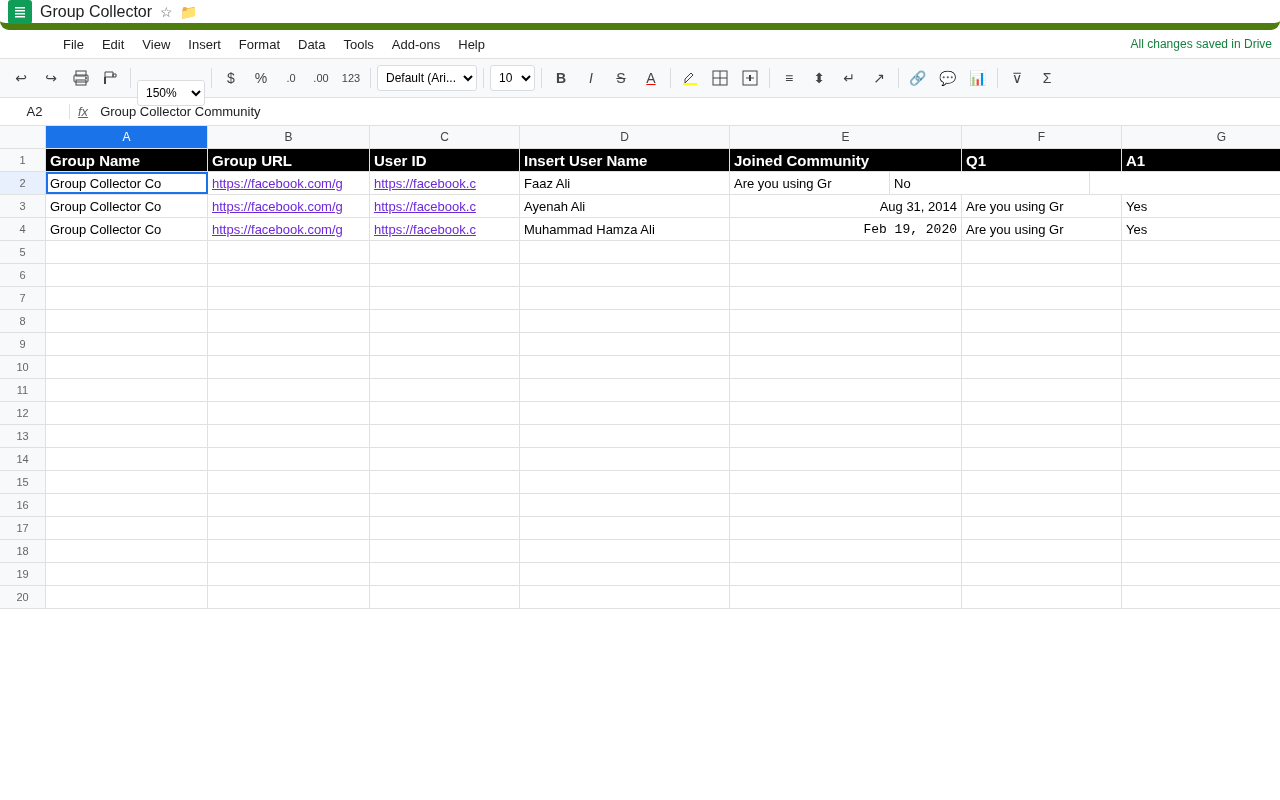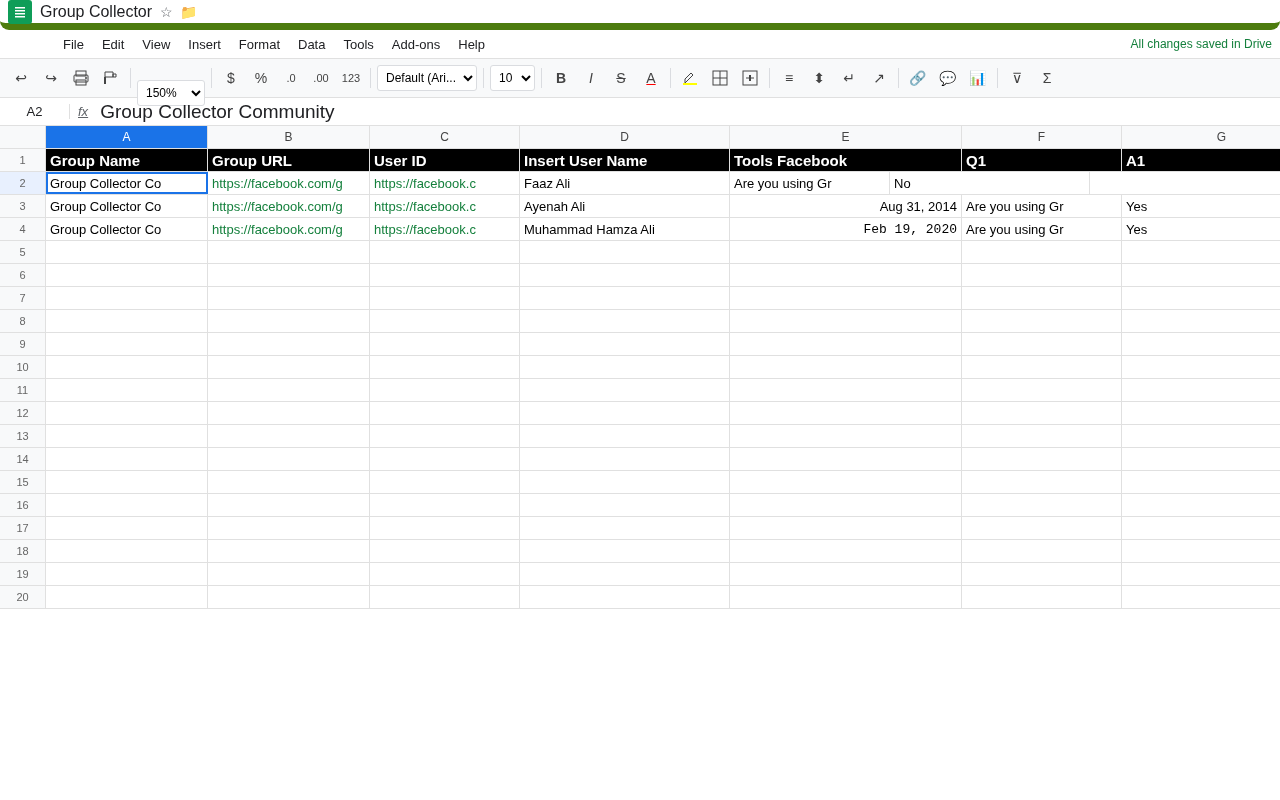--- a/index.html
+++ b/index.html
@@ -107,21 +107,21 @@
     }
     #fx-label {
       padding: 0 8px;
       font-size: 13px;
       color: #5f6368;
       font-style: italic;
       text-decoration: underline;
     }
     #formula-content {
       flex: 1;
-      font-size: 19px;
+      font-size: 13px;
       color: #202124;
       padding: 0 4px;
     }
 
     
     #spreadsheet {
       display: flex;
       flex-direction: column;
       flex: 1;
       overflow: hidden;
@@ -182,21 +182,21 @@
       white-space: nowrap;
       cursor: cell;
     }
     .cell.selected { outline: 2px solid #1a73e8; outline-offset: -2px; }
     .cell.header-cell {
       background: #000;
       color: #fff;
       font-weight: bold;
       font-size: 15px;
     }
-    .cell-link { color: #15803d; }
+    .cell-link { color: #6d28d9; text-decoration: underline; }
 
     
     .col-a { width: 162px; min-width: 162px; }
     .col-b { width: 162px; min-width: 162px; }
     .col-c { width: 150px; min-width: 150px; }
     .col-d { width: 210px; min-width: 210px; }
     .col-e { width: 232px; min-width: 232px; }
     .col-f { width: 160px; min-width: 160px; }
     .col-g { width: 200px; min-width: 200px; }
   </style>
@@ -325,21 +325,21 @@
     <div class="col-header col-f">F</div>
     <div class="col-header col-g">G</div>
   </div>
 
   <div class="grid-row">
     <div class="row-num">1</div>
     <div class="cell col-a header-cell">Group Name</div>
     <div class="cell col-b header-cell">Group URL</div>
     <div class="cell col-c header-cell">User ID</div>
     <div class="cell col-d header-cell">Insert User Name</div>
-    <div class="cell col-e header-cell">Tools Facebook</div>
+    <div class="cell col-e header-cell">Joined Community</div>
     <div class="cell col-f header-cell">Q1</div>
     <div class="cell col-g header-cell">A1</div>
   </div>
 
   <div class="grid-row">
     <div class="row-num" style="background:#e8f0fe;">2</div>
     <div class="cell col-a selected">Group Collector Co</div>
     <div class="cell col-b">
         <span class="cell-link">https://facebook.com/g</span>
       </div>

